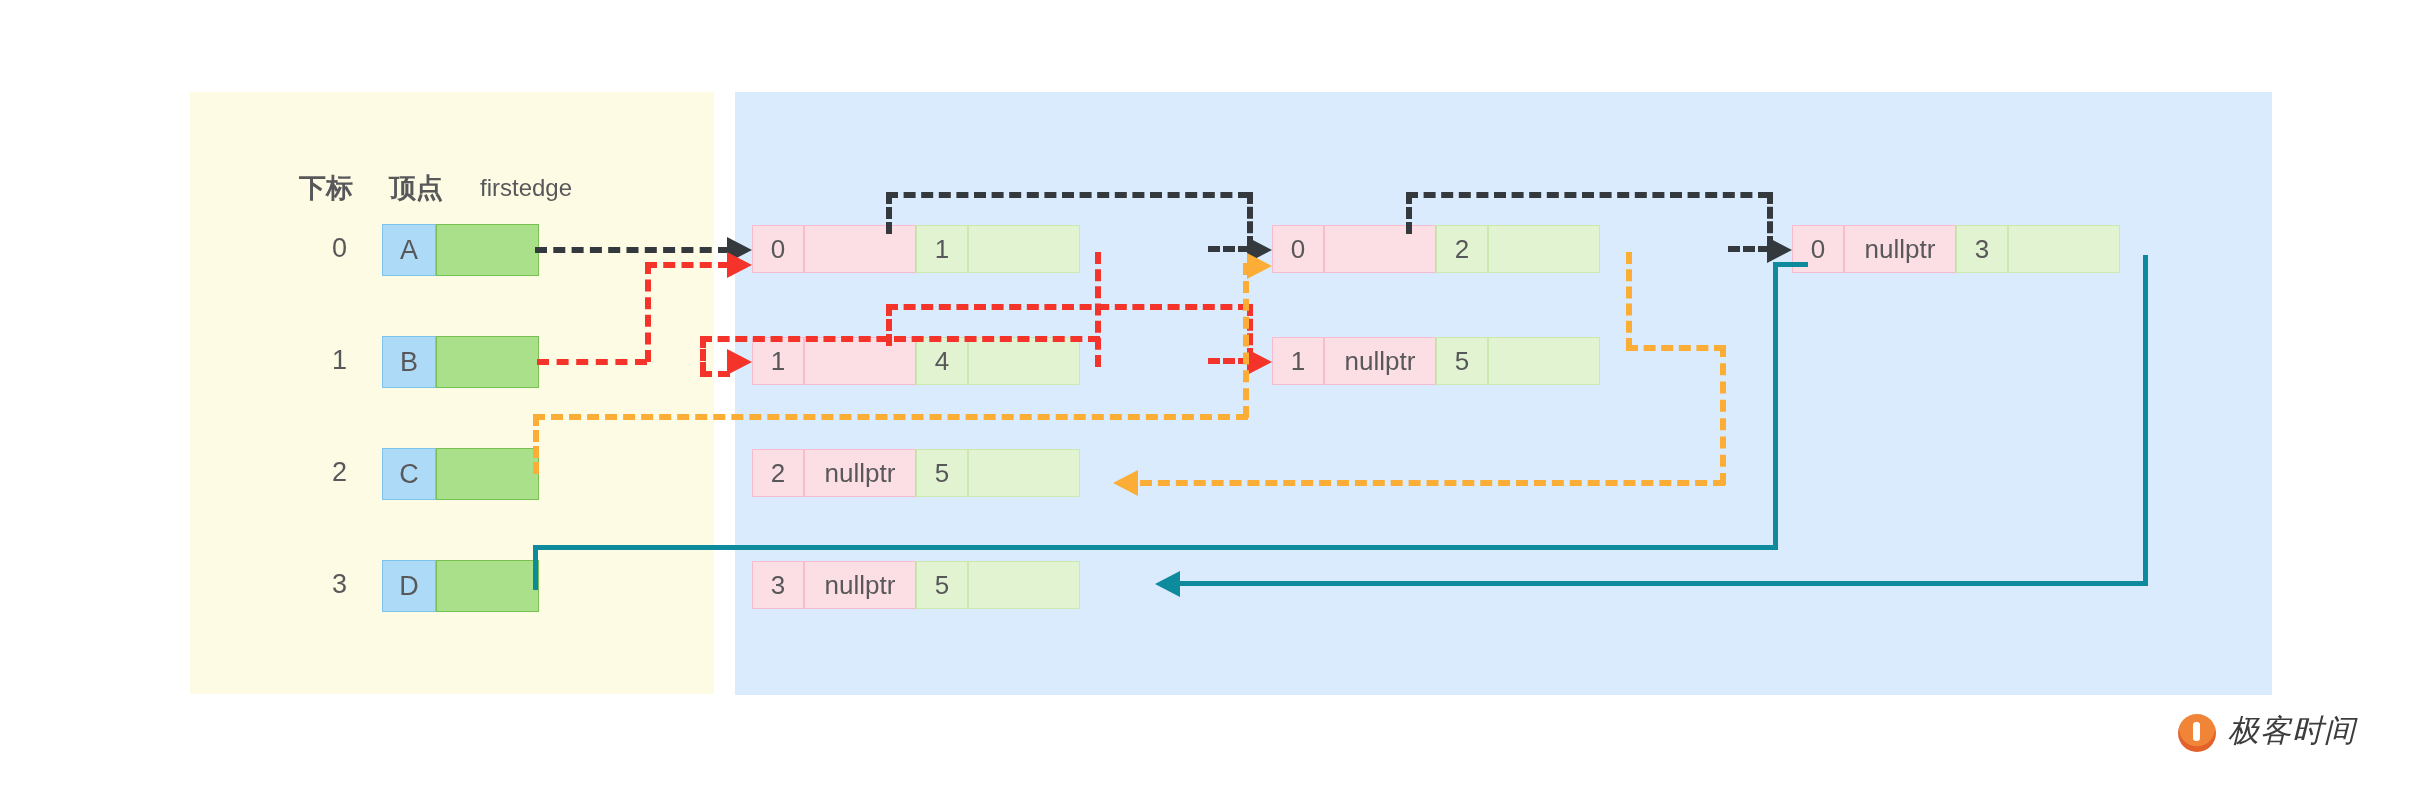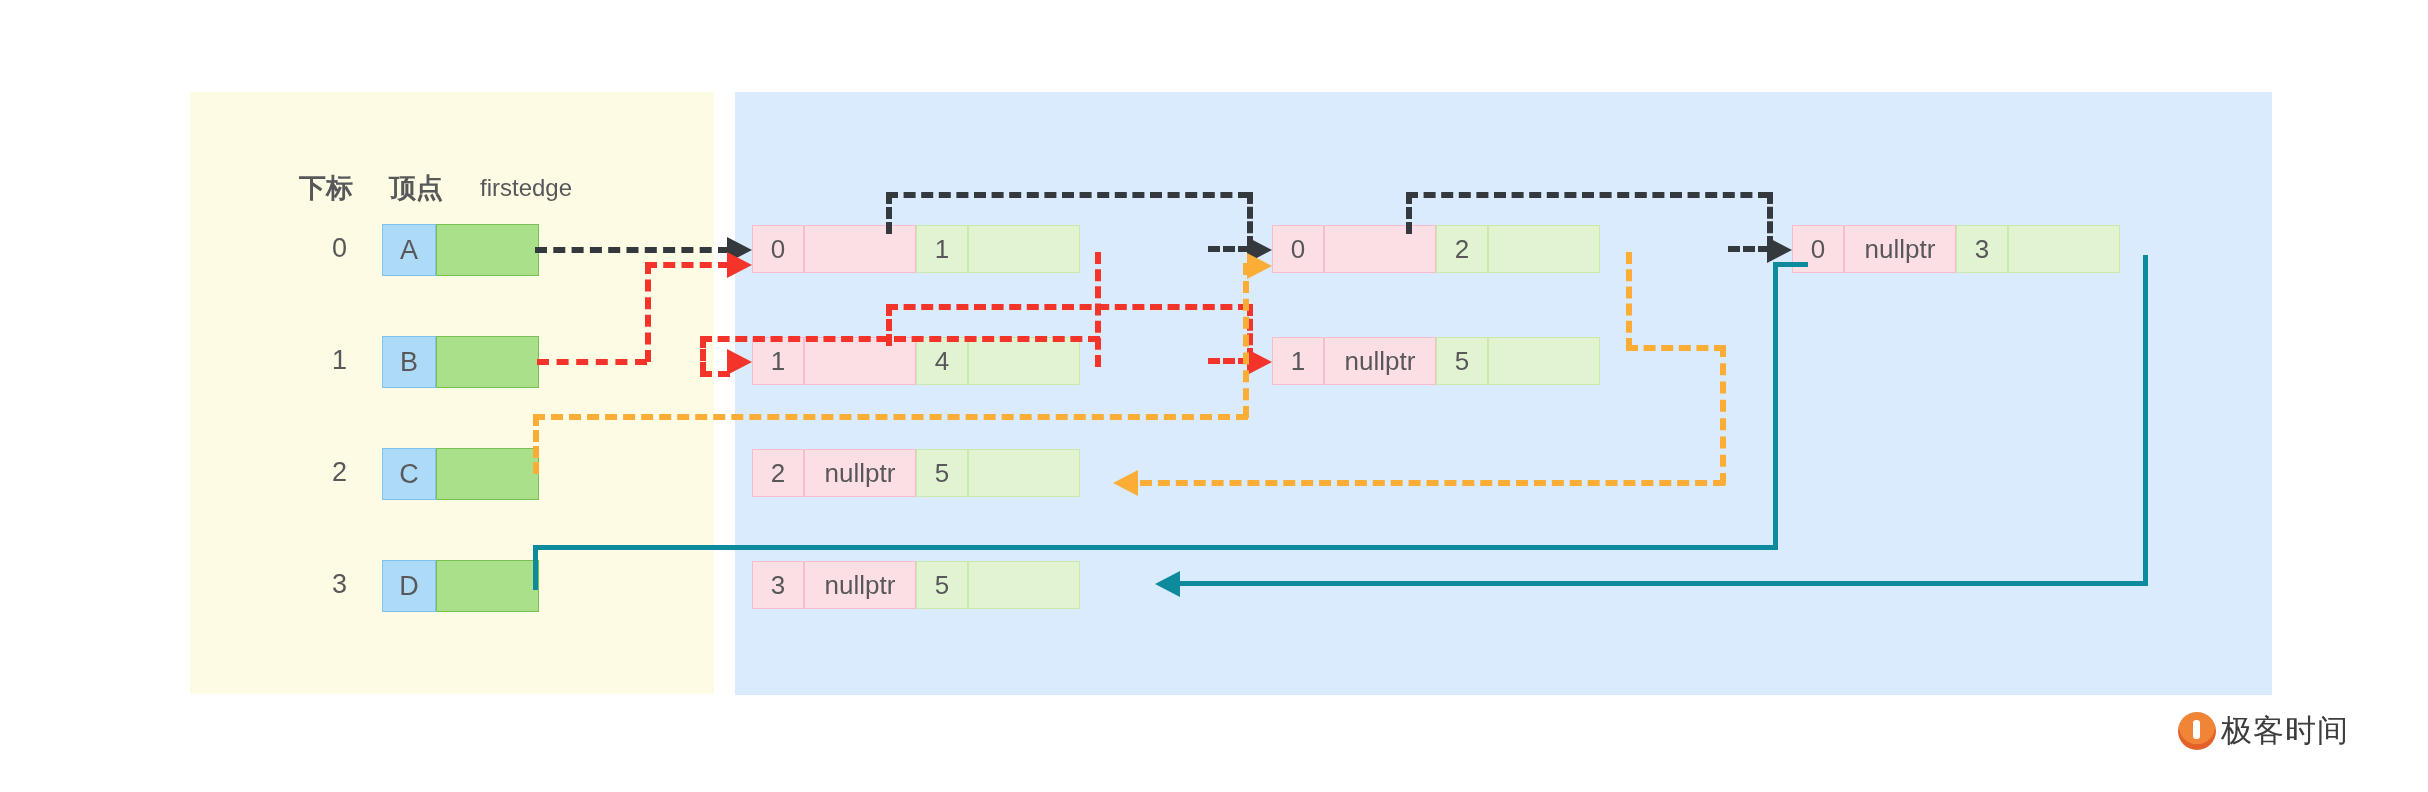--- a/index.html
+++ b/index.html
@@ -51,21 +51,21 @@
   .arrow{position:absolute;width:0;height:0;}
   .ar-r{border-top:13px solid transparent;border-bottom:13px solid transparent;border-left:25px solid;}
   .ar-l{border-top:13px solid transparent;border-bottom:13px solid transparent;border-right:25px solid;}
   .a-black{border-left-color:#34393d;}
   .a-red  {border-left-color:#f4342a;}
   .a-orange-l{border-right-color:#fbad36;}
   .a-orange-r{border-left-color:#fbad36;}
   .a-teal-l{border-right-color:#0d8a9c;}
 
   
-  #watermark{position:absolute;left:2178px;top:710px;display:flex;align-items:center;gap:5px;}
+  #watermark{position:absolute;left:2178px;top:710px;display:flex;align-items:flex-end;gap:12px;font-style:italic;}
   #wm-mark{width:38px;height:38px;border-radius:50% 50% 50% 50%;
            background:radial-gradient(circle at 50% 38%,#f08437 0 58%,#e2622a 60% 100%);
            position:relative;}
   #wm-mark::after{content:"";position:absolute;left:15px;top:8px;width:7px;height:19px;
            background:#ffffff;border-radius:3px;}
   #wm-text{color:#3d3d3d;font-size:31px;letter-spacing:1px;white-space:nowrap;}
 </style>
 </head>
 <body>
 

